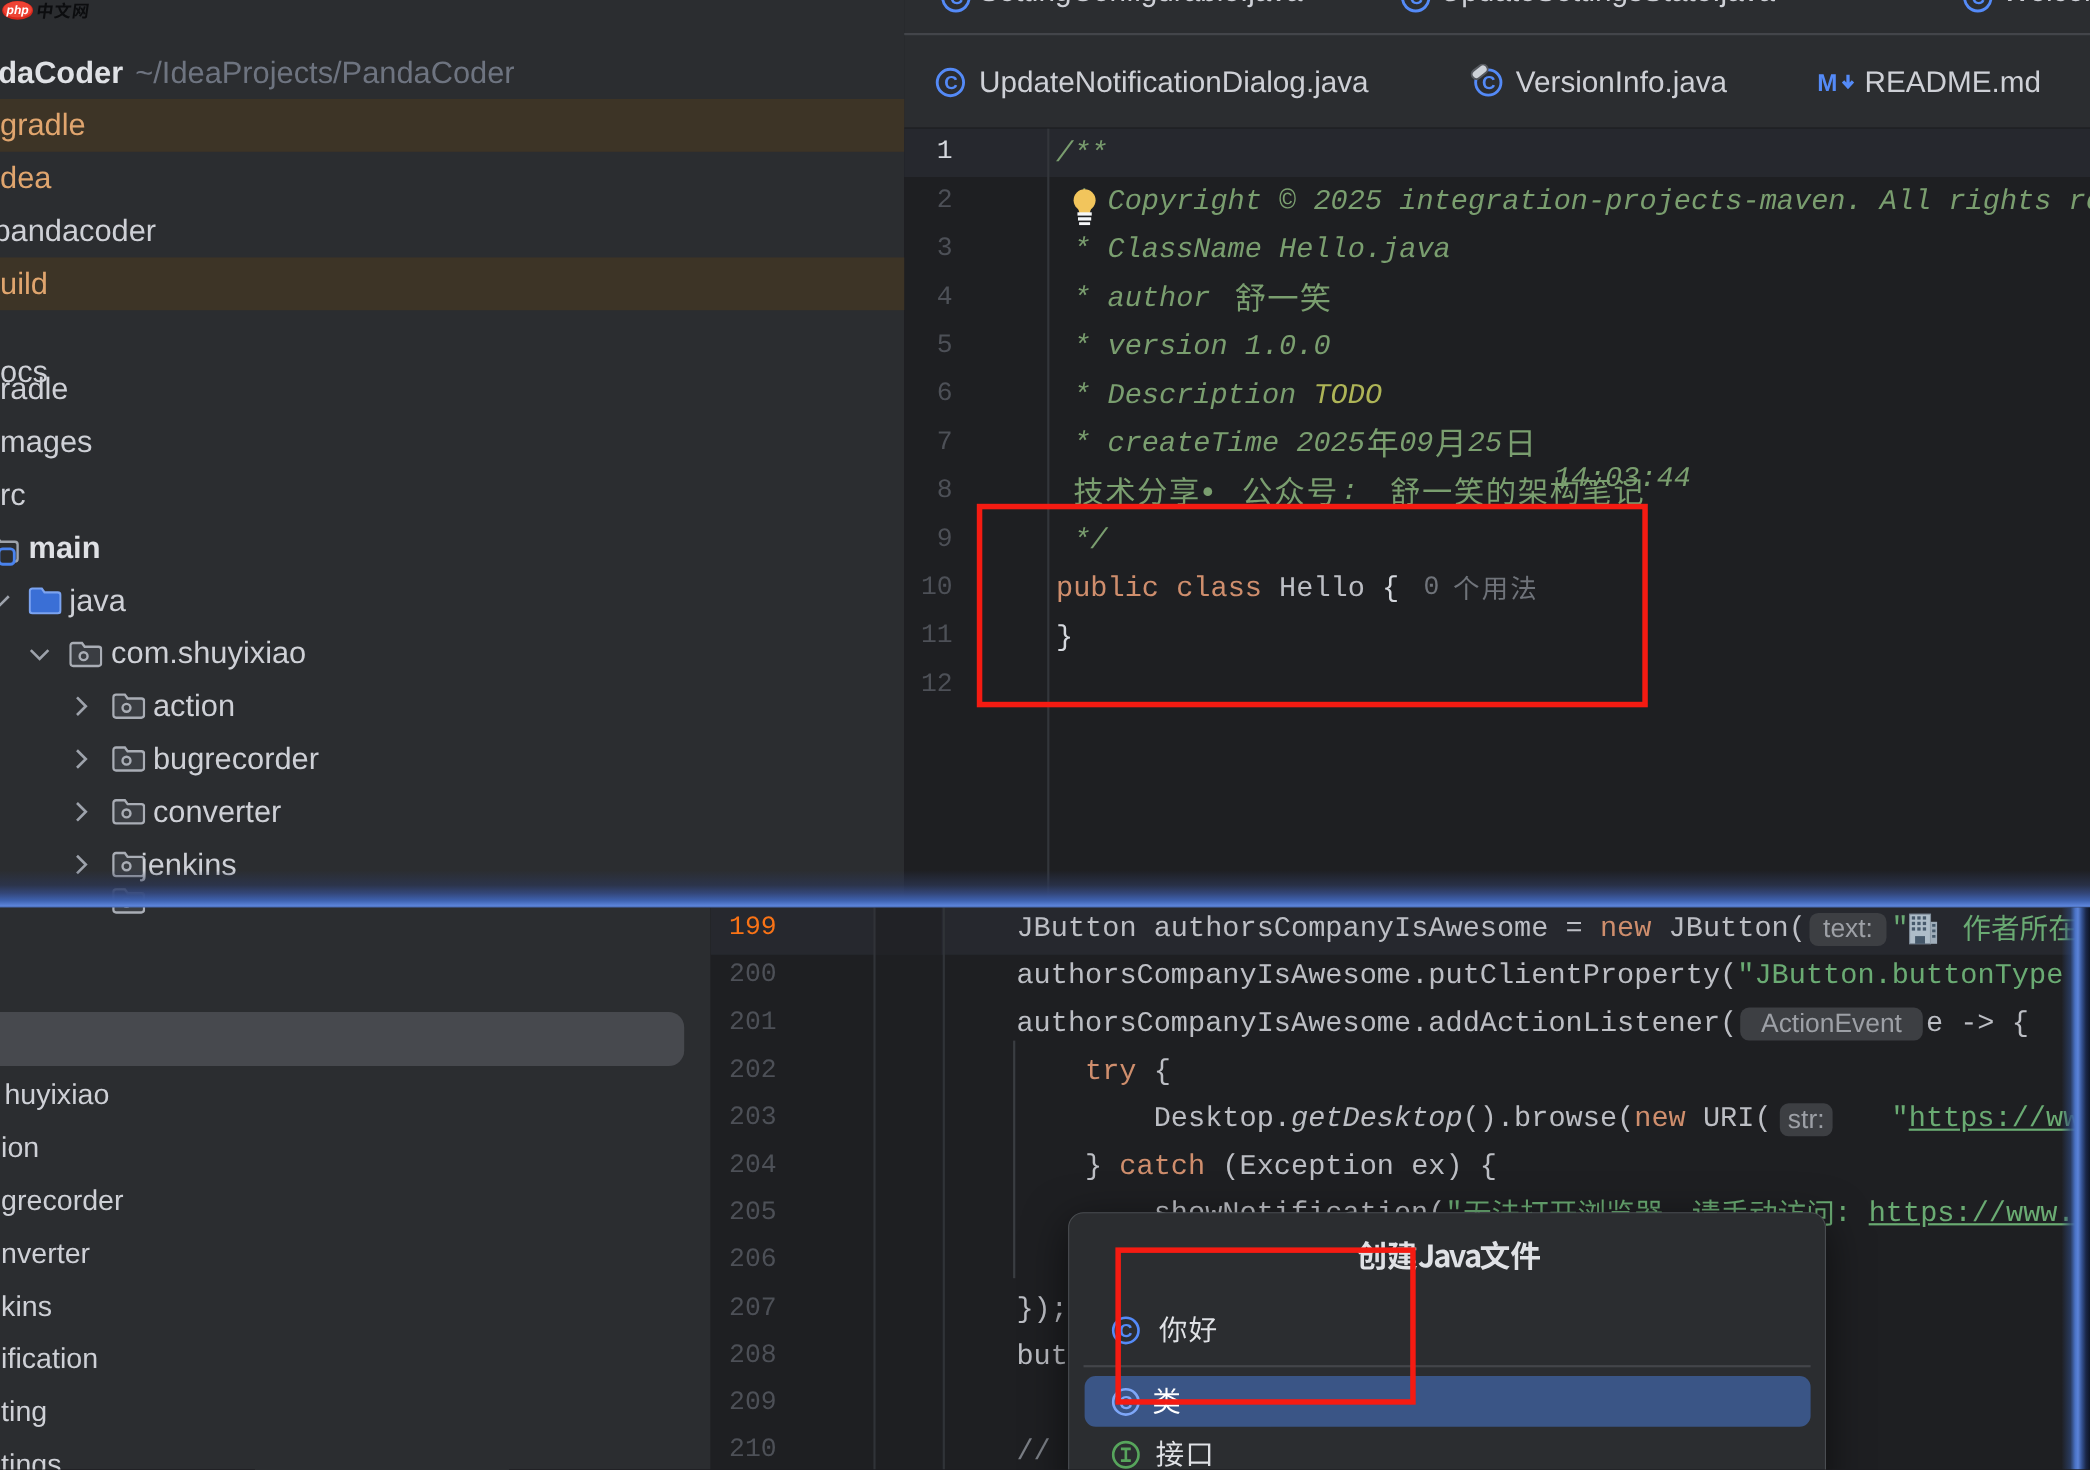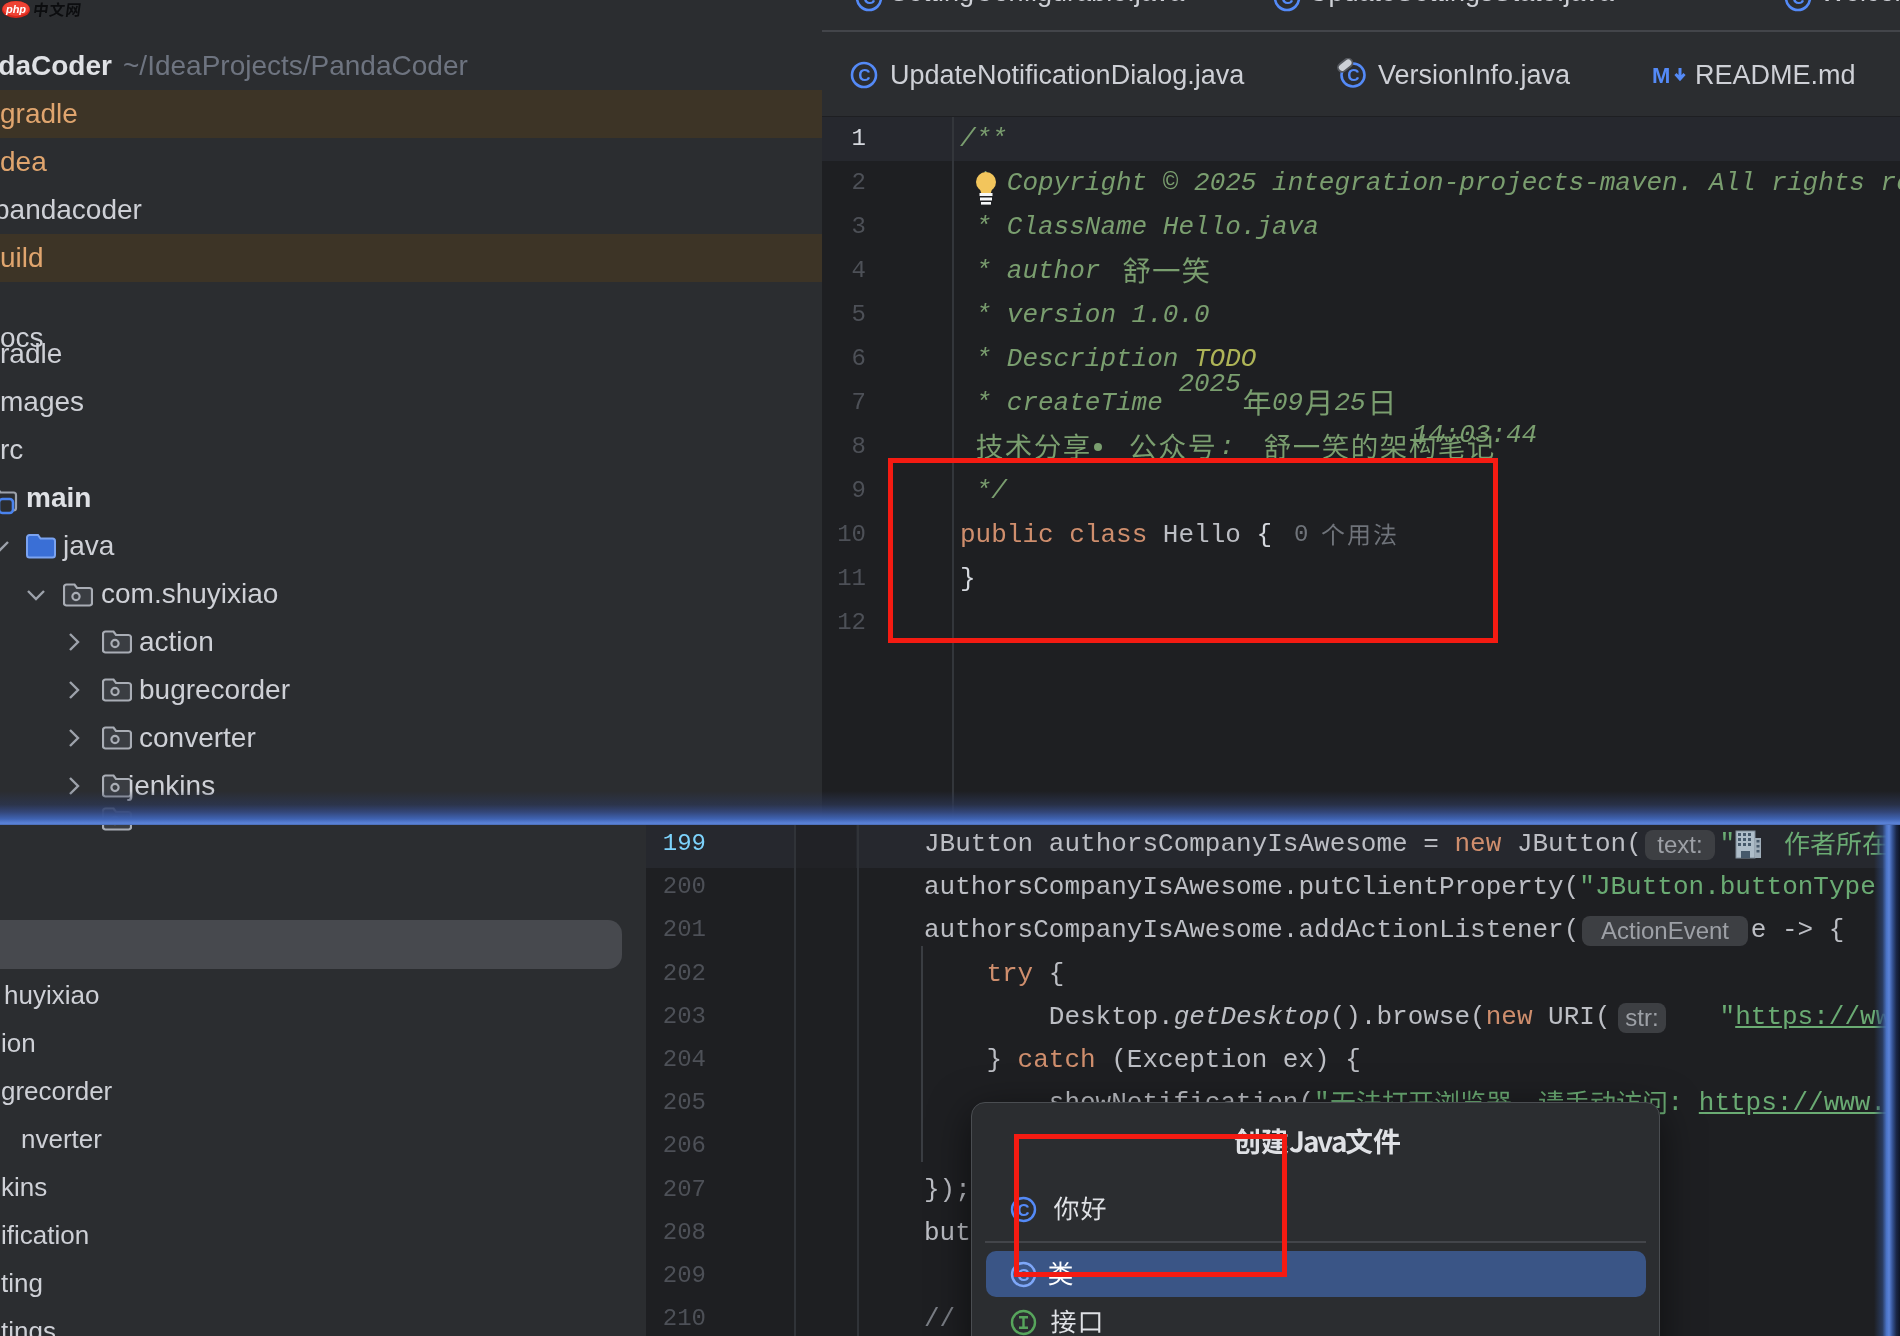--- a/index.html
+++ b/index.html
@@ -159,21 +159,21 @@
 </svg>
 <div class="code" style="position:absolute;left:975.6px;top:205px;"><span class="cm">* ClassName Hello.java</span></div>
 <div class="code" style="position:absolute;left:975.6px;top:249px;"><span class="cm">* author</span></div>
 <div style="position:absolute;left:1122px;top:251px;line-height:0"><svg width="88.5" height="40" viewBox="0 0 88.5 40">
       <path fill="#7a9e6f" d="M16.1 12.2C18.2 13.4 20.4 15.2 21.8 16.6H14.6V18.6H19.9V30.2C19.9 30.5 19.7 30.6 19.4 30.6C19 30.6 17.8 30.6 16.5 30.6C16.7 31.1 17 32 17.1 32.6C18.9 32.6 20.1 32.5 20.9 32.2C21.7 31.9 21.9 31.3 21.9 30.2V18.6H25.2C24.7 20 24.2 21.4 23.7 22.3L25.4 22.8C26.2 21.3 27.1 19 27.8 16.9L26.3 16.6L26 16.6H23L23.8 15.9C23.4 15.3 22.6 14.6 21.8 13.9C23.6 12.4 25.6 10.4 26.8 8.4L25.5 7.5L25.1 7.6H15.5V9.5H23.6C22.7 10.7 21.6 11.9 20.4 12.9C19.5 12.2 18.5 11.5 17.6 11ZM2.6 18.1V19.9H7.5V22.8H3.4V32.1H5.3V30.7H11.5V31.6H13.6V22.8H9.5V19.9H14.2V18.1H9.5V15.2H12.3V13.4H4.4V15.2H7.5V18.1ZM5.3 28.9V24.7H11.5V28.9ZM8 6.2C6.5 8.8 4 11.2 1.4 12.7C1.8 13.2 2.4 14.2 2.5 14.7C4.5 13.3 6.6 11.4 8.2 9.3C10.2 10.7 12.5 12.8 13.6 14.1L14.8 12.4C13.7 11.1 11.4 9.2 9.3 7.7L9.8 6.9Z M31.3 18V20.3H57.4V18Z M83.1 14.6C78.5 15.8 70 16.5 63 16.8C63.3 17.3 63.5 18.1 63.5 18.7C66.5 18.5 69.7 18.4 72.8 18.1C72.7 19.4 72.5 20.6 72.2 21.8H61.1V23.7H71.4C70 26.8 67.2 29.3 61 30.7C61.4 31.2 62 32 62.2 32.5C69 30.8 72.2 27.8 73.8 24C76.1 28.3 80 31.2 85.2 32.6C85.5 32 86.1 31.2 86.6 30.7C81.8 29.7 78 27.2 75.9 23.7H86.5V21.8H74.5C74.8 20.5 75.1 19.2 75.2 17.9C78.7 17.5 81.9 17 84.4 16.4ZM64.9 6.2C64.1 9.3 62.6 12.2 60.6 14.1C61.2 14.4 62.1 14.9 62.5 15.3C63.5 14.2 64.4 12.8 65.3 11.2H66.4C67.1 12.5 67.8 14.2 68 15.2L70 14.5C69.7 13.6 69.2 12.3 68.6 11.2H73.6V9.3H66.1C66.5 8.5 66.8 7.5 67 6.6ZM76 6.3C75.2 9.3 73.6 12.1 71.6 14C72.2 14.2 73.1 14.8 73.5 15.2C74.5 14.1 75.4 12.8 76.2 11.3H78.3C79.1 12.4 79.9 13.9 80.2 14.9L82.2 14.1C81.9 13.4 81.3 12.3 80.6 11.3H86.4V9.4H77.1C77.5 8.5 77.8 7.6 78.1 6.7Z"></path>
     </svg></div>
 <div class="code" style="position:absolute;left:975.6px;top:293px;"><span class="cm">* version 1.0.0</span></div>
 <div class="code" style="position:absolute;left:975.6px;top:337px;"><span class="cm">* Description </span></div>
 <div class="code" style="position:absolute;left:1194px;top:337px;"><span class="cm" style="color:#aeb457">TODO</span></div>
 <div class="code" style="position:absolute;left:975.6px;top:381px;"><span class="cm">* createTime</span></div>
-<div class="code" style="position:absolute;left:1178.4px;top:362px;font-family:Liberation Mono, monospace;"><span class="cm">2025</span></div>
+<div class="code" style="position:absolute;left:1178.4px;top:381px;font-family:Liberation Mono, monospace;"><span class="cm">2025</span></div>
 <div style="position:absolute;left:1241.8px;top:383px;line-height:0"><svg width="30" height="40" viewBox="0 0 30 40">
       <path fill="#7a9e6f" d="M1.9 24V26.1H15.3V32.8H17.6V26.1H28.2V24H17.6V18.2H26.1V16.1H17.6V11.7H26.8V9.6H9.4C9.9 8.6 10.3 7.6 10.7 6.5L8.5 6C7.1 9.9 4.7 13.7 2 16.1C2.5 16.4 3.4 17.1 3.8 17.4C5.4 15.9 6.9 13.9 8.3 11.7H15.3V16.1H6.7V24ZM8.9 24V18.2H15.3V24Z"></path>
     </svg></div>
 <div class="code" style="position:absolute;left:1272px;top:381px;"><span class="cm">09</span></div>
 <div style="position:absolute;left:1304.2px;top:383px;line-height:0"><svg width="30" height="40" viewBox="0 0 30 40">
       <path fill="#7a9e6f" d="M6.5 7.6V16.5C6.5 21.2 6 27.1 1.3 31.2C1.8 31.5 2.7 32.3 3 32.8C5.8 30.3 7.3 27 8 23.7H22V29.5C22 30.1 21.8 30.4 21.1 30.4C20.5 30.4 18.1 30.4 15.7 30.4C16.1 31 16.5 32 16.6 32.6C19.7 32.6 21.7 32.6 22.8 32.2C23.9 31.8 24.3 31.1 24.3 29.5V7.6ZM8.7 9.7H22V14.6H8.7ZM8.7 16.7H22V21.6H8.4C8.6 19.9 8.7 18.2 8.7 16.7Z"></path>
     </svg></div>
 <div class="code" style="position:absolute;left:1334.4px;top:381px;"><span class="cm">25</span></div>
 <div style="position:absolute;left:1366.6px;top:383px;line-height:0"><svg width="30" height="40" viewBox="0 0 30 40">
       <path fill="#7a9e6f" d="M7.8 20.2H22.3V28.4H7.8ZM7.8 18.1V10.2H22.3V18.1ZM5.6 8.1V32.4H7.8V30.6H22.3V32.3H24.6V8.1Z"></path>
@@ -196,31 +196,31 @@
 <div style="position:absolute;left:1320px;top:515px;line-height:0"><svg width="78" height="40" viewBox="0 0 78 40">
       <path fill="#6f737a" d="M12 15.5V30.5H13.9V15.5ZM13.1 8.5C10.7 12.5 6.4 16 1.8 17.9C2.3 18.4 2.9 19.1 3.2 19.6C6.9 17.8 10.4 15 13 11.7C16.2 15.4 19.4 17.7 22.9 19.6C23.2 19 23.8 18.4 24.3 18C20.6 16.2 17.2 13.9 14.1 10.3L14.8 9.2Z M30.7 10.2V18.9C30.7 22.3 30.4 26.5 27.8 29.5C28.2 29.7 28.9 30.3 29.2 30.7C31 28.6 31.8 25.9 32.2 23.2H38.2V30.3H40V23.2H46.5V28.1C46.5 28.5 46.3 28.7 45.9 28.7C45.4 28.7 43.8 28.8 42.1 28.7C42.3 29.2 42.6 30 42.7 30.4C45 30.4 46.4 30.4 47.2 30.1C48 29.8 48.3 29.3 48.3 28.1V10.2ZM32.4 11.9H38.2V15.8H32.4ZM46.5 11.9V15.8H40V11.9ZM32.4 17.5H38.2V21.5H32.4C32.4 20.6 32.4 19.7 32.4 18.9ZM46.5 17.5V21.5H40V17.5Z M55.3 10C56.9 10.8 58.9 11.9 59.8 12.8L60.9 11.2C59.9 10.4 57.8 9.4 56.3 8.7ZM54 16.6C55.6 17.2 57.5 18.4 58.4 19.2L59.5 17.7C58.5 16.9 56.5 15.8 55 15.2ZM54.8 29 56.3 30.2C57.8 28 59.4 25 60.7 22.5L59.4 21.3C58 24 56.1 27.2 54.8 29ZM62.3 29.7C62.9 29.4 63.9 29.3 72.9 28.1C73.4 29 73.8 29.9 74 30.5L75.6 29.7C74.9 27.8 73 25 71.3 22.9L69.9 23.6C70.6 24.5 71.4 25.6 72 26.7L64.4 27.5C65.9 25.5 67.4 22.9 68.7 20.4H75.5V18.7H69.2V14.3H74.5V12.6H69.2V8.5H67.4V12.6H62.2V14.3H67.4V18.7H61.1V20.4H66.5C65.3 23.1 63.7 25.6 63.2 26.4C62.6 27.2 62.1 27.8 61.6 27.9C61.9 28.4 62.2 29.3 62.3 29.7Z"></path>
     </svg></div>
 <div class="code" style="position:absolute;left:960px;top:557px;"><span style="color:#d5d8de">}</span></div>
 <div style="position:absolute;left:888px;top:458px;width:610px;height:185px;border:5px solid #f51b12;z-index:40"></div>
 <div style="position:absolute;left:0px;top:791px;width:1900px;height:34px;background:linear-gradient(180deg, rgba(43,45,48,0) 0%, rgba(44,55,85,0.72) 40%, rgba(52,72,125,0.95) 62%, #3f63b2 82%, #5b83d9 95%, #4a6cb4 100%);z-index:30"></div>
 <div style="position:absolute;left:0px;top:920px;width:622px;height:49px;background:#47494e;border-radius:0 14px 14px 0"></div>
 <div class="tree2" style="position:absolute;left:4px;top:971px;">huyixiao</div>
 <div class="tree2" style="position:absolute;left:1px;top:1019px;">ion</div>
 <div class="tree2" style="position:absolute;left:1px;top:1067px;">grecorder</div>
-<div class="tree2" style="position:absolute;left:1px;top:1115px;padding-left:20px;">nverter</div>
+<div class="tree2" style="position:absolute;left:1px;top:1115px;">nverter</div>
 <div class="tree2" style="position:absolute;left:1px;top:1163px;">kins</div>
 <div class="tree2" style="position:absolute;left:1px;top:1211px;">ification</div>
 <div class="tree2" style="position:absolute;left:1px;top:1259px;">ting</div>
 <div class="tree2" style="position:absolute;left:1px;top:1307px;">tings</div>
 <div style="position:absolute;left:646px;top:824px;width:1254px;height:44px;background:#26282e"></div>
 <div style="position:absolute;left:795px;top:824px;width:61px;height:44px;background:#212226"></div>
 <div style="position:absolute;left:794px;top:825px;width:1.5px;height:511px;background:#303338"></div>
 <div style="position:absolute;left:857px;top:825px;width:1.5px;height:511px;background:#303338"></div>
 <div style="position:absolute;left:921px;top:946px;width:1.5px;height:216px;background:#3a3d42"></div>
-<div class="gut" style="position:absolute;left:640px;top:822px;width:66px;color:#7dd3fc">199</div>
+<div class="gut" style="position:absolute;left:640px;top:822px;width:66px;color:#f97316">199</div>
 <div class="gut" style="position:absolute;left:640px;top:865.2px;width:66px;color:#4d5057">200</div>
 <div class="gut" style="position:absolute;left:640px;top:908.4px;width:66px;color:#4d5057">201</div>
 <div class="gut" style="position:absolute;left:640px;top:951.6px;width:66px;color:#4d5057">202</div>
 <div class="gut" style="position:absolute;left:640px;top:994.8px;width:66px;color:#4d5057">203</div>
 <div class="gut" style="position:absolute;left:640px;top:1038px;width:66px;color:#4d5057">204</div>
 <div class="gut" style="position:absolute;left:640px;top:1081.2px;width:66px;color:#4d5057">205</div>
 <div class="gut" style="position:absolute;left:640px;top:1124.4px;width:66px;color:#4d5057">206</div>
 <div class="gut" style="position:absolute;left:640px;top:1167.6px;width:66px;color:#4d5057">207</div>
 <div class="gut" style="position:absolute;left:640px;top:1210.8px;width:66px;color:#4d5057">208</div>
 <div class="gut" style="position:absolute;left:640px;top:1254px;width:66px;color:#4d5057">209</div>

